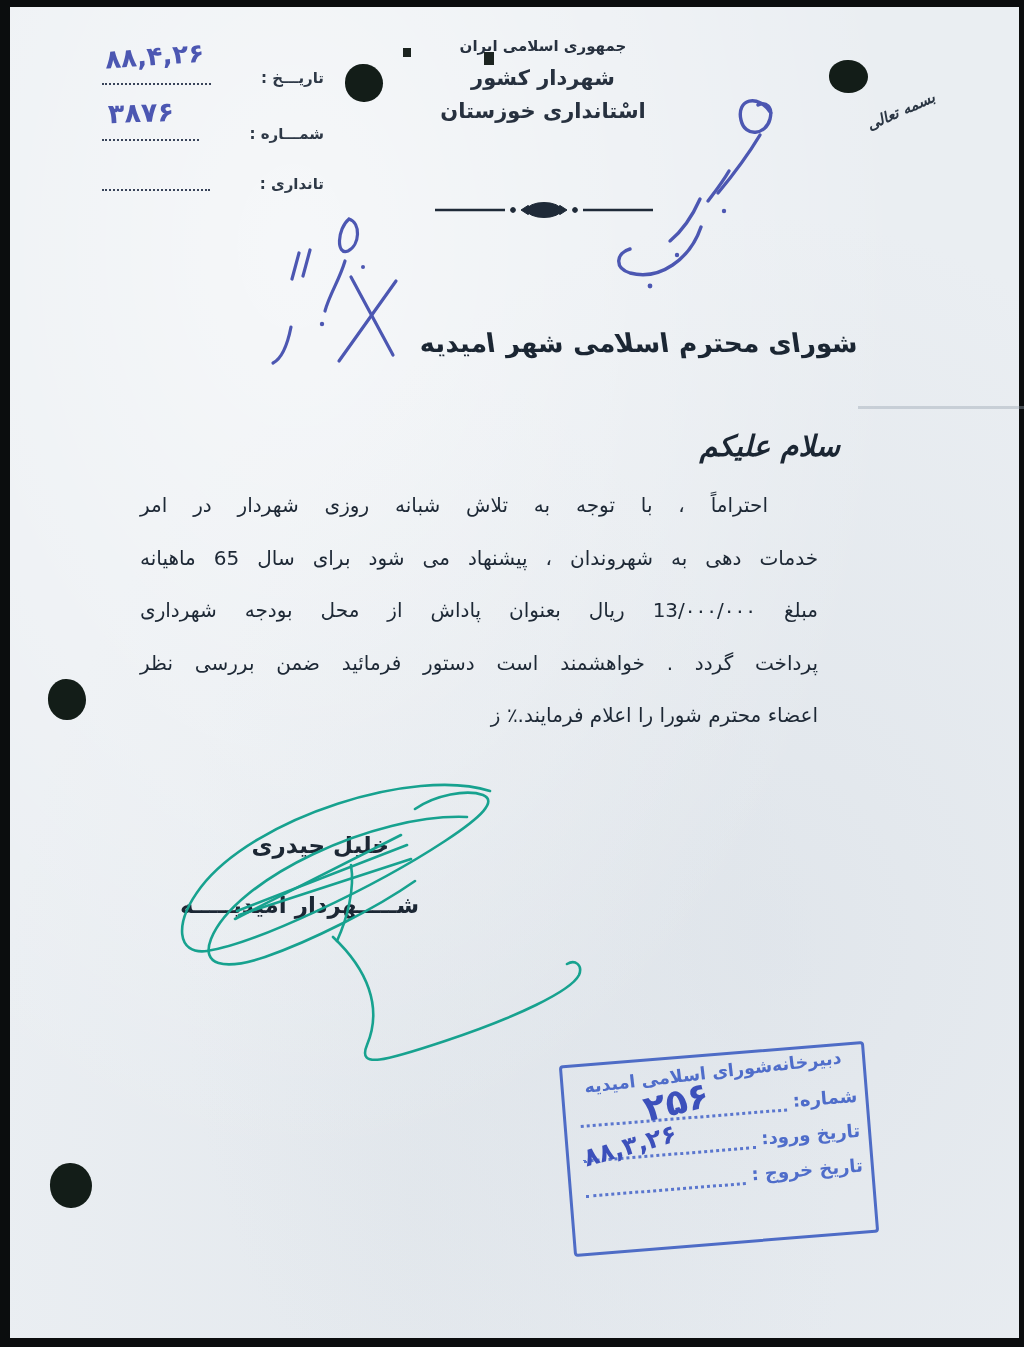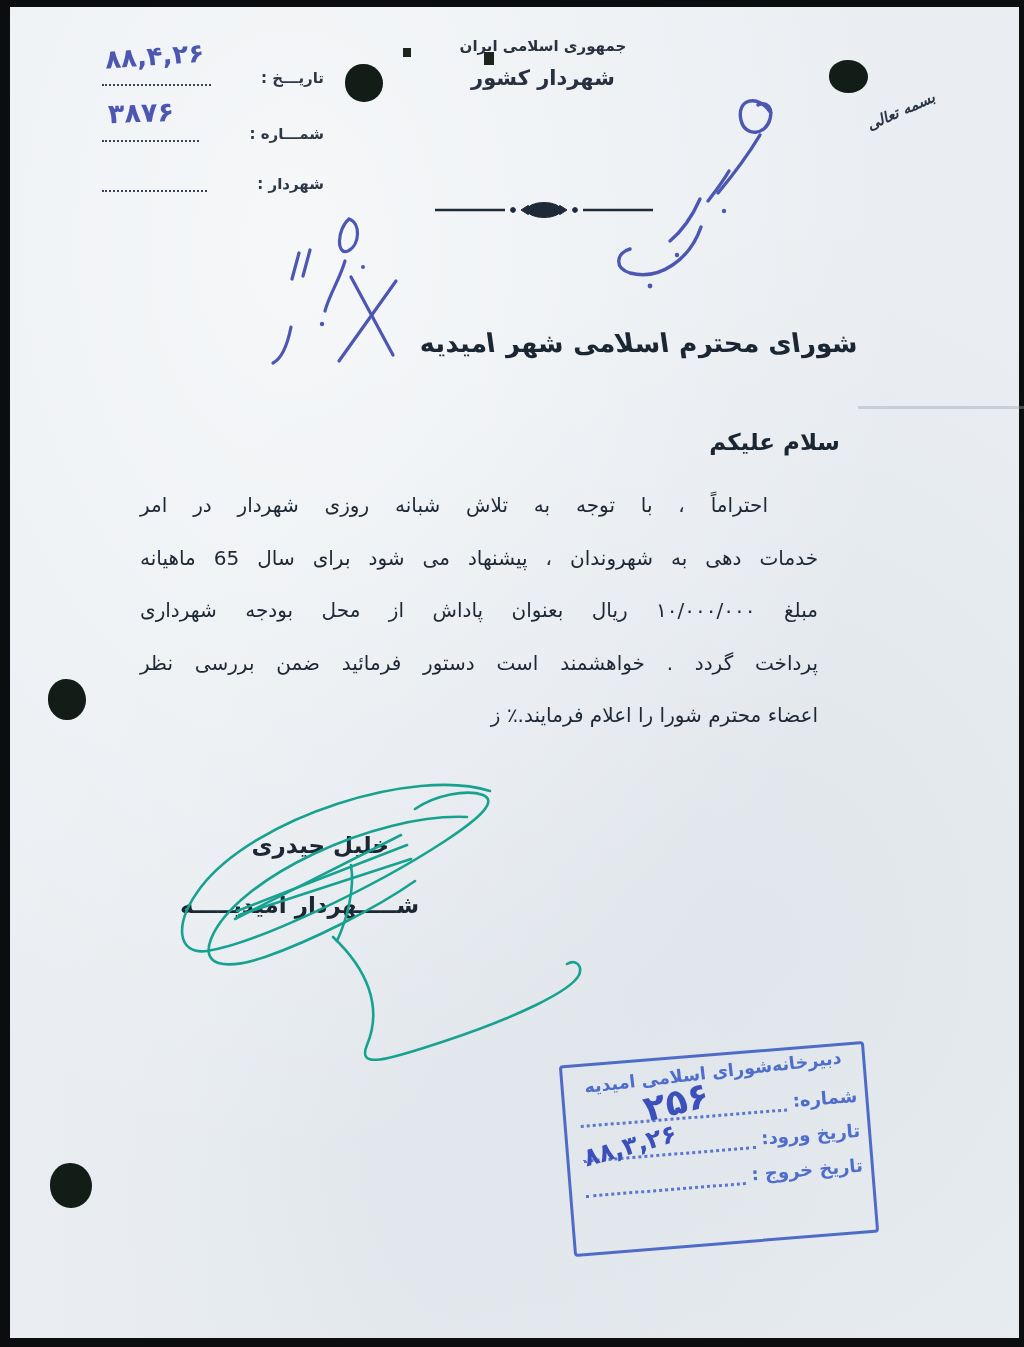--- a/index.html
+++ b/index.html
@@ -14,33 +14,33 @@
          direction:rtl;}
   .abs{position:absolute;}
   
   .lh{left:373px;top:30px;width:320px;text-align:center;color:#27313f;}
   .lh .l1{font-size:15px;font-weight:bold;letter-spacing:.5px;}
   .lh .l2{font-size:21px;font-weight:bold;margin-top:11px;}
   .lh .l3{font-size:21px;font-weight:bold;margin-top:9px;}
   .lh .l4{font-size:30px;font-weight:bold;margin-top:6px;}
   .ornament{left:423px;top:192px;}
   
-  .meta-row{left:88px;width:228px;display:flex;align-items:center;color:#2e3947;gap:44px;}
+  .meta-row{left:88px;width:228px;display:flex;align-items:flex-start;color:#2e3947;gap:44px;}
   .meta-row .lbl{font-size:15px;font-weight:bold;white-space:nowrap;margin-right:2px;}
   .meta-row .leader{flex:1;border-bottom:2px dotted #39445a;height:14px;margin-left:4px;margin-right:6px;}
   .hand{color:#4c57b2;font-weight:bold;}
   .hw-date{left:95px;top:34px;font-size:26px;transform:rotate(-4deg);letter-spacing:2px;}
   .hw-num{left:98px;top:90px;font-size:27px;transform:rotate(-2deg);letter-spacing:4px;}
   
   .invocation{left:836px;top:96px;width:110px;font-size:15px;font-style:italic;font-weight:bold;
               color:#2b3644;transform:rotate(-24deg);text-align:center;line-height:17px;}
   
   .recipient{right:162px;top:321px;font-size:26px;font-weight:bold;color:#1b2633;
              transform:skewX(8deg);}
-  .salutation{right:179px;top:422px;font-size:23px;font-weight:bold;color:#1b2633;}
+  .salutation{right:179px;top:422px;font-size:29px;font-weight:bold;color:#1b2633;font-style:italic;}
   .para{left:130px;top:472px;width:678px;color:#1d2835;font-size:20px;line-height:52.5px;}
   .para .jl{text-align:justify;text-align-last:justify;}
   .para .indent{padding-right:50px;}
   .para .last{text-align:right;text-align-last:right;}
   .sig-name{right:630px;top:825px;font-size:23px;font-weight:bold;color:#1c2734;}
   .sig-title{right:600px;top:885px;font-size:23px;font-weight:bold;color:#1c2734;}
   
   .stamp{left:556px;top:1046px;width:306px;height:192px;transform:rotate(-4.6deg);
          border:3.5px solid #4e6cc6;border-radius:4px;color:#4f6dca;padding:4px 8px 0 8px;
          box-sizing:border-box;}
@@ -58,20 +58,21 @@
   .streak{left:848px;top:399px;width:176px;height:3px;background:rgba(150,162,175,.4);}
 </style>
 </head>
 <body>
 
 <div id="paper">
 
   <div class="abs lh">
     <div class="l1">جمهوری اسلامی ایران</div>
     <div class="l2">شهردار کشور</div>
+    <div class="l3">اسْتانداری خوزستان</div>
   </div>
   <svg class="abs ornament" width="222" height="22" viewBox="0 0 222 22">
     <g stroke="#1f2a38" fill="#1f2a38">
       <line x1="2" y1="11" x2="72" y2="11" stroke-width="2.4"></line>
       <circle cx="80" cy="11" r="2.4"></circle>
       <path d="M88 11 L95 6.5 L102 11 L95 15.5 Z"></path>
       <ellipse cx="111" cy="11" rx="17" ry="7.5"></ellipse>
       <path d="M120 11 L127 6.5 L134 11 L127 15.5 Z"></path>
       <circle cx="142" cy="11" r="2.4"></circle>
       <line x1="150" y1="11" x2="220" y2="11" stroke-width="2.4"></line>
@@ -80,21 +81,21 @@
 
   <div class="abs meta-row" style="top:62px;">
     <span class="lbl">تاریـــخ :</span>
     <span class="leader"></span>
   </div>
   <div class="abs meta-row" style="top:118px;">
     <span class="lbl">شمـــاره :</span>
     <span class="leader"></span>
   </div>
   <div class="abs meta-row" style="top:168px;">
-    <span class="lbl">شهردار :</span>
+    <span class="lbl">تانداری :</span>
     <span class="leader"></span>
   </div>
   <div class="abs hand hw-date">۸۸,۴,۲۶</div>
   <div class="abs hand hw-num">۳۸۷۶</div>
 
   <div class="abs invocation">بسمه تعالی</div>
 
   <svg class="abs" style="left:598px;top:68px;" width="200" height="215" viewBox="0 0 200 215">
     <g fill="none" stroke="#4c57b2" stroke-width="3.4" stroke-linecap="round">
       <path d="M163 38 C150 18 128 24 133 45 C137 63 158 60 162 44 C165 32 158 26 150 30"></path>
@@ -121,21 +122,21 @@
       <circle cx="98" cy="62" r="2" fill="#4c57b2" stroke="none"></circle>
     </g>
   </svg>
 
   <div class="abs recipient">شورای محترم اسلامی شهر امیدیه</div>
   <div class="abs salutation">سلام علیکم</div>
 
   <div class="abs para">
     <div class="jl indent">احتراماً ، با توجه به تلاش شبانه روزی شهردار در امر</div>
     <div class="jl">خدمات دهی به شهروندان ، پیشنهاد می شود برای سال 65 ماهیانه</div>
-    <div class="jl">مبلغ ۱۰/۰۰۰/۰۰۰ ریال بعنوان پاداش از محل بودجه شهرداری</div>
+    <div class="jl">مبلغ 13/۰۰۰/۰۰۰ ریال بعنوان پاداش از محل بودجه شهرداری</div>
     <div class="jl">پرداخت گردد . خواهشمند است دستور فرمائید ضمن بررسی نظر</div>
     <div class="last">اعضاء محترم شورا را اعلام فرمایند.٪ ز</div>
   </div>
 
   <div class="abs sig-name">خلیل حیدری</div>
   <div class="abs sig-title">شـــــهردار امیدیـــــه</div>
 
   <svg class="abs" style="left:105px;top:762px;" width="500" height="300" viewBox="0 0 500 300">
     <g fill="none" stroke="#17a28f" stroke-width="2.6" stroke-linecap="round">
       <path d="M375 22 C300 -2 140 48 86 118 C58 155 62 186 92 182 C140 175 260 118 330 72 C368 47 382 32 368 26 C352 20 320 26 300 40"></path>

